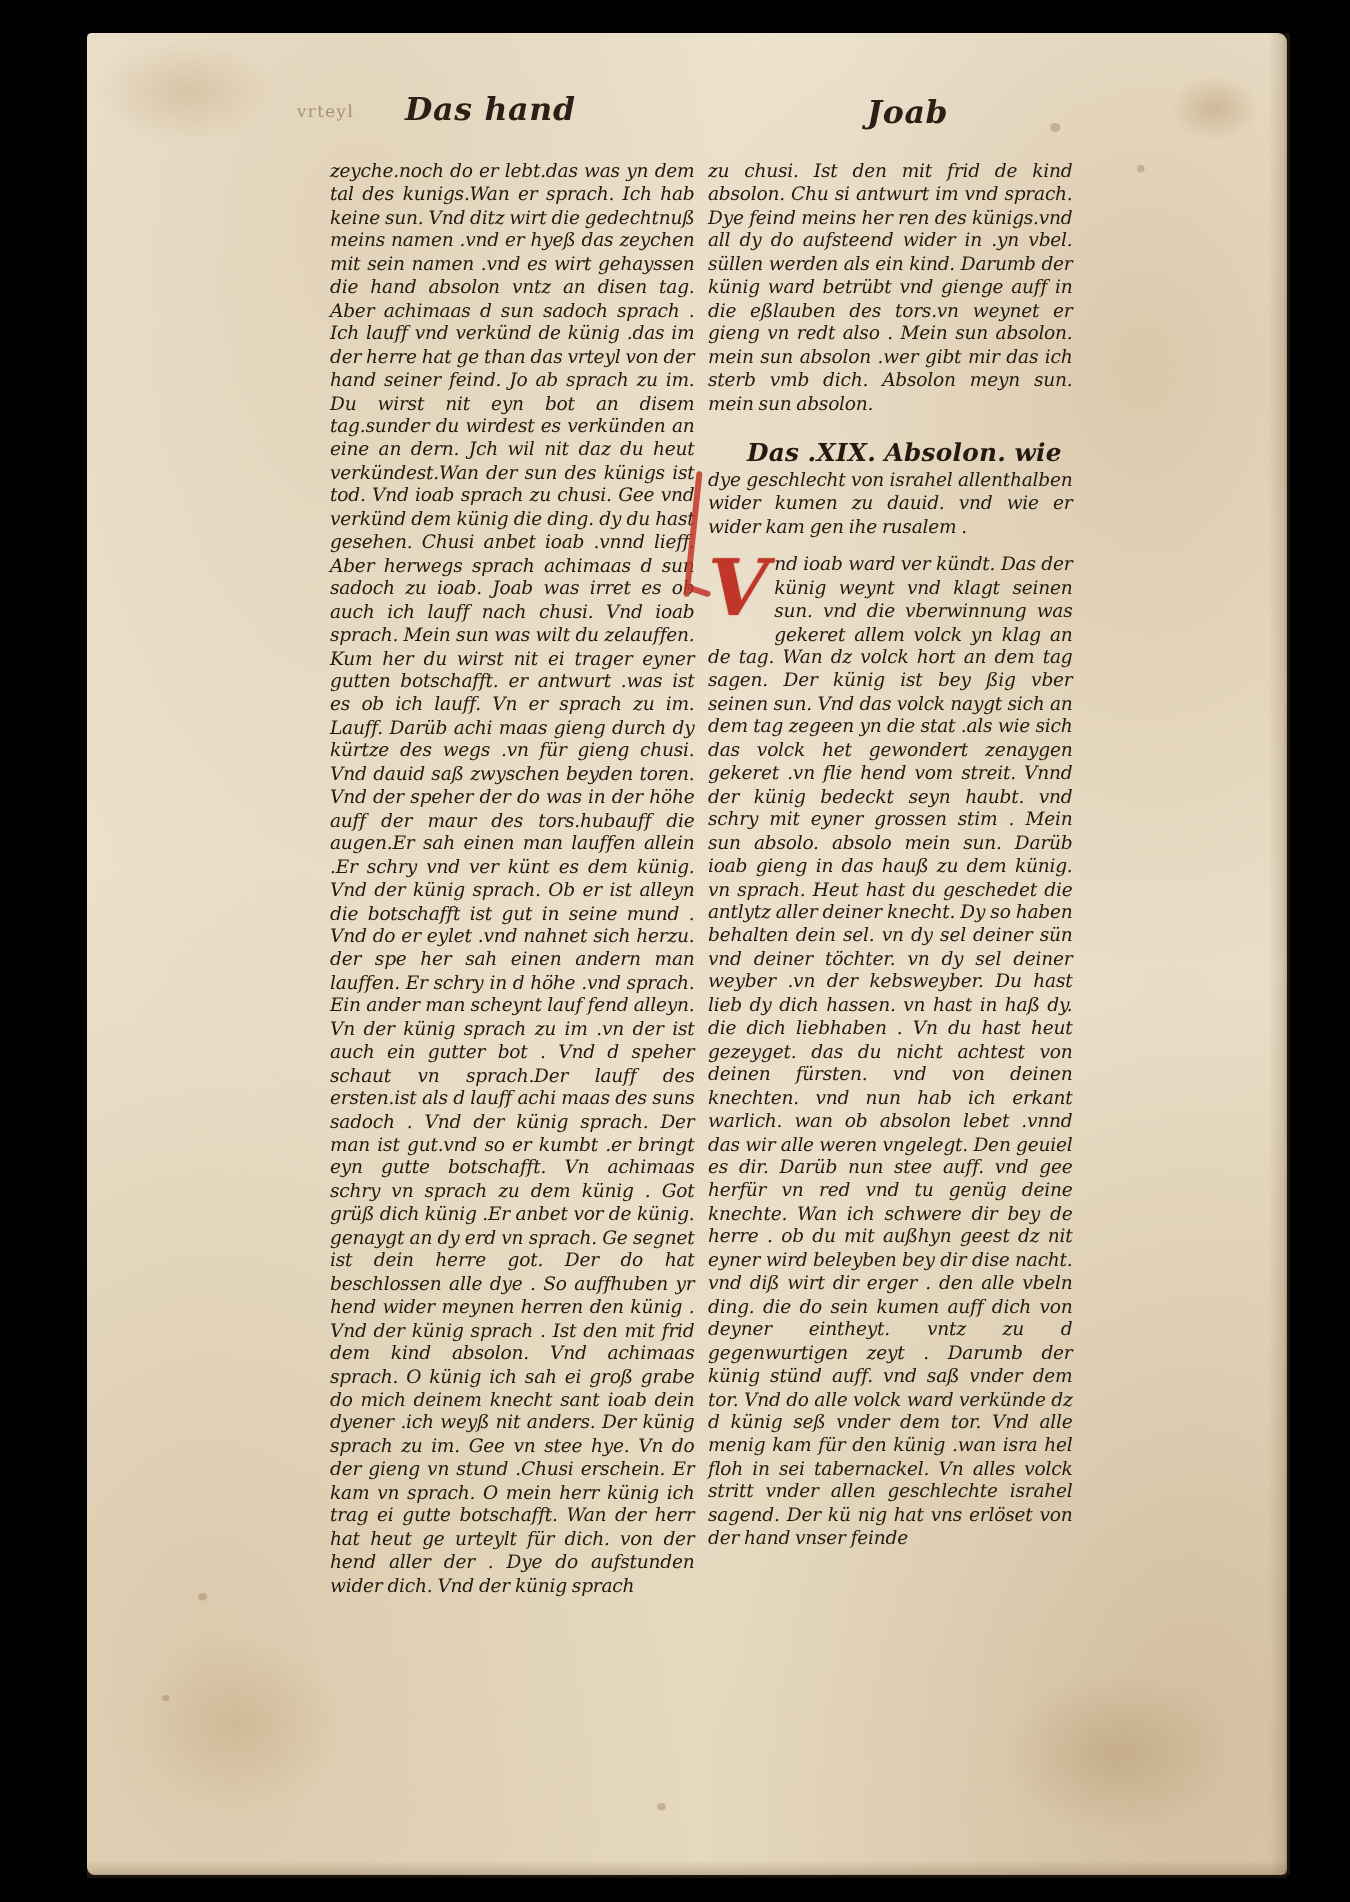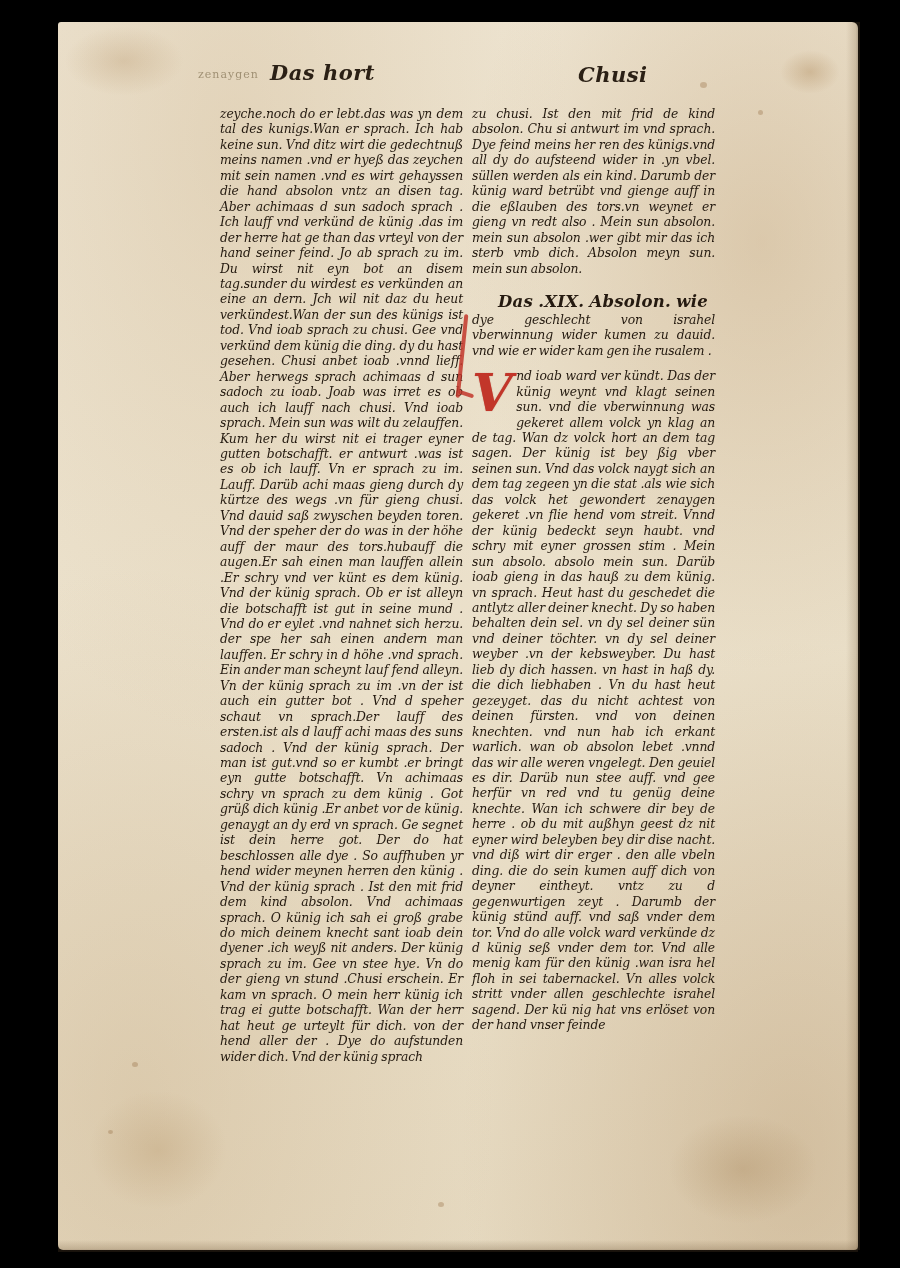--- a/index.html
+++ b/index.html
@@ -194,39 +194,39 @@
     <div class="fox" style="left:74px; top:1040px; width:6px; height:5px;"></div>
     <div class="fox" style="left:50px; top:1108px; width:5px; height:4px;"></div>
     <div class="fox" style="left:642px; top:60px; width:7px; height:6px;"></div>
     <div class="fox" style="left:700px; top:88px; width:5px; height:5px;"></div>
     <div class="fox" style="left:380px; top:1180px; width:6px; height:5px;"></div>
 
     <div id="edge-right"></div>
     <div id="edge-bottom"></div>
 
     <div id="running-head">
-      <span class="head-word" id="head-left">Das hort</span>
-      <span class="head-word" id="head-right">Chusi</span>
+      <span class="head-word" id="head-left">Das hand</span>
+      <span class="head-word" id="head-right">Joab</span>
     </div>
-    <div id="folio-mark">zenaygen</div>
+    <div id="folio-mark">vrteyl</div>
 
     <div class="column" id="col-left">
       <div class="blackletter">
         <p>zeyche.noch do er lebt.das was yn dem tal des kunigs.Wan er sprach. Ich hab keine sun. Vnd ditz wirt die gedechtnuß meins namen .vnd er hyeß das zeychen mit sein namen .vnd es wirt gehayssen die hand absolon vntz an disen tag. Aber achimaas d sun sadoch sprach . Ich lauff vnd verkünd de künig .das im der herre hat ge than das vrteyl von der hand seiner feind. Jo ab sprach zu im. Du wirst nit eyn bot an disem tag.sunder du wirdest es verkünden an eine an dern. Jch wil nit daz du heut verkündest.Wan der sun des künigs ist tod. Vnd ioab sprach zu chusi. Gee vnd verkünd dem künig die ding. dy du hast gesehen. Chusi anbet ioab .vnnd lieff. Aber herwegs sprach achimaas d sun sadoch zu ioab. Joab was irret es ob auch ich lauff nach chusi. Vnd ioab sprach. Mein sun was wilt du zelauffen. Kum her du wirst nit ei trager eyner gutten botschafft. er antwurt .was ist es ob ich lauff. Vn er sprach zu im. Lauff. Darüb achi maas gieng durch dy kürtze des wegs .vn für gieng chusi. Vnd dauid saß zwyschen beyden toren. Vnd der speher der do was in der höhe auff der maur des tors.hubauff die augen.Er sah einen man lauffen allein .Er schry vnd ver künt es dem künig. Vnd der künig sprach. Ob er ist alleyn die botschafft ist gut in seine mund . Vnd do er eylet .vnd nahnet sich herzu. der spe her sah einen andern man lauffen. Er schry in d höhe .vnd sprach. Ein ander man scheynt lauf fend alleyn. Vn der künig sprach zu im .vn der ist auch ein gutter bot . Vnd d speher schaut vn sprach.Der lauff des ersten.ist als d lauff achi maas des suns sadoch . Vnd der künig sprach. Der man ist gut.vnd so er kumbt .er bringt eyn gutte botschafft. Vn achimaas schry vn sprach zu dem künig . Got grüß dich künig .Er anbet vor de künig. genaygt an dy erd vn sprach. Ge segnet ist dein herre got. Der do hat beschlossen alle dye . So auffhuben yr hend wider meynen herren den künig . Vnd der künig sprach . Ist den mit frid dem kind absolon. Vnd achimaas sprach. O künig ich sah ei groß grabe do mich deinem knecht sant ioab dein dyener .ich weyß nit anders. Der künig sprach zu im. Gee vn stee hye. Vn do der gieng vn stund .Chusi erschein. Er kam vn sprach. O mein herr künig ich trag ei gutte botschafft. Wan der herr hat heut ge urteylt für dich. von der hend aller der . Dye do aufstunden wider dich. Vnd der künig sprach</p>
       </div>
     </div>
 
     <div class="column" id="col-right">
       <div class="blackletter">
 
         <p>zu chusi. Ist den mit frid de kind absolon. Chu si antwurt im vnd sprach. Dye feind meins her ren des künigs.vnd all dy do aufsteend wider in .yn vbel. süllen werden als ein kind. Darumb der künig ward betrübt vnd gienge auff in die eßlauben des tors.vn weynet er gieng vn redt also . Mein sun absolon. mein sun absolon .wer gibt mir das ich sterb vmb dich. Absolon meyn sun. mein sun absolon.</p>
 
         <div id="chapter-heading">
           <span class="chap-line1">Das .XIX. Absolon. wie</span>
-          <span class="chap-rest">dye geschlecht von israhel vberwinnung wider kumen zu dauid. vnd wie er wider kam gen ihe rusalem .</span>
+          <span class="chap-rest">dye geschlecht von israhel allenthalben wider kumen zu dauid. vnd wie er wider kam gen ihe rusalem .</span>
         </div>
 
         <div id="initial-wrap">
           <span id="rubric-initial">V</span>
           <div class="rubric-stroke" style="left:-12px; top:-54px; width:4px; height:84px; transform:rotate(6deg);"></div>
           <div class="rubric-stroke" style="left:-14px; top:24px; width:16px; height:4px; transform:rotate(18deg);"></div>
           <p>nd ioab ward ver kündt. Das der künig weynt vnd klagt seinen sun. vnd die vberwinnung was gekeret allem volck yn klag an de tag. Wan dz volck hort an dem tag sagen. Der künig ist bey ßig vber seinen sun. Vnd das volck naygt sich an dem tag zegeen yn die stat .als wie sich das volck het gewondert zenaygen gekeret .vn flie hend vom streit. Vnnd der künig bedeckt seyn haubt. vnd schry mit eyner grossen stim . Mein sun absolo. absolo mein sun. Darüb ioab gieng in das hauß zu dem künig. vn sprach. Heut hast du geschedet die antlytz aller deiner knecht. Dy so haben behalten dein sel. vn dy sel deiner sün vnd deiner töchter. vn dy sel deiner weyber .vn der kebsweyber. Du hast lieb dy dich hassen. vn hast in haß dy. die dich liebhaben . Vn du hast heut gezeyget. das du nicht achtest von deinen fürsten. vnd von deinen knechten. vnd nun hab ich erkant warlich. wan ob absolon lebet .vnnd das wir alle weren vngelegt. Den geuiel es dir. Darüb nun stee auff. vnd gee herfür vn red vnd tu genüg deine knechte. Wan ich schwere dir bey de herre . ob du mit außhyn geest dz nit eyner wird beleyben bey dir dise nacht. vnd diß wirt dir erger . den alle vbeln ding. die do sein kumen auff dich von deyner eintheyt. vntz zu d gegenwurtigen zeyt . Darumb der künig stünd auff. vnd saß vnder dem tor. Vnd do alle volck ward verkünde dz d künig seß vnder dem tor. Vnd alle menig kam für den künig .wan isra hel floh in sei tabernackel. Vn alles volck stritt vnder allen geschlechte israhel sagend. Der kü nig hat vns erlöset von der hand vnser feinde</p>
         </div>
 
       </div>

